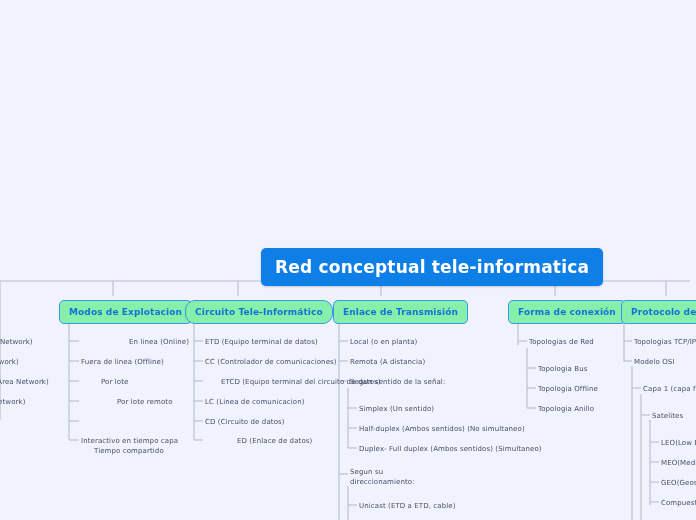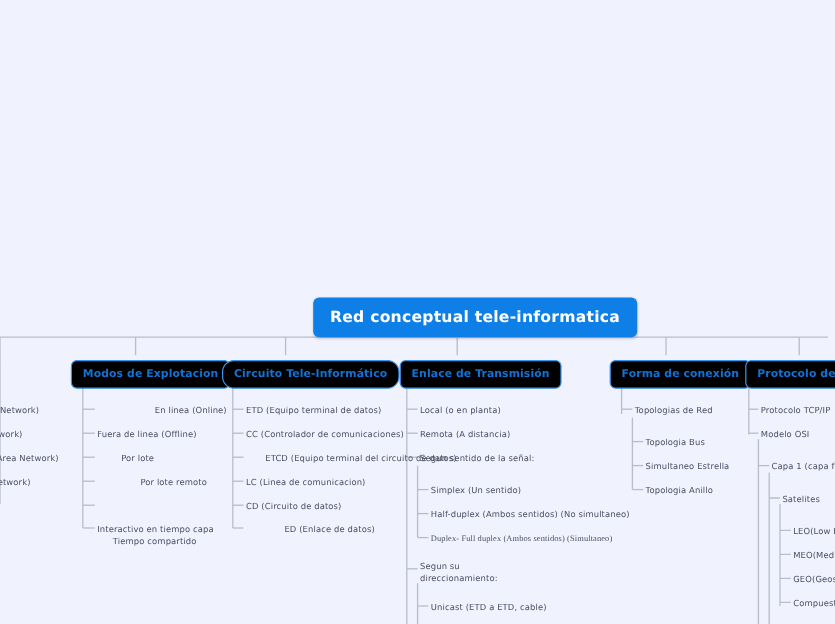--- a/index.html
+++ b/index.html
@@ -32,28 +32,28 @@
   }
   .node {
     position: absolute;
     box-sizing: border-box;
     white-space: nowrap;
   }
   .root-node {
     background: #0f7fe8;
     color: #ffffff;
     font-weight: bold;
-    font-size: 13px;
+    font-size: 17px;
     border-radius: 5px;
     padding: 9px 14px;
     letter-spacing: 0.2px;
     box-shadow: 0 1px 2px rgba(0,0,0,0.18);
   }
   .branch-node {
-    background: #000000;
+    background: #86efac;
     color: #1273d4;
     font-weight: bold;
     font-size: 9px;
     border: 1.4px solid #3b96ef;
     border-radius: 5px;
     padding: 6px 9px;
     letter-spacing: 0.1px;
   }
   .leaf {
     position: absolute;
@@ -187,32 +187,32 @@
   <div class="leaf" style="left:205px; top:397px;">LC (Linea de comunicacion)</div>
   <div class="leaf" style="left:205px; top:417px;">CD (Circuito de datos)</div>
   <div class="leaf" style="left:205px; top:436px;padding-left:32px;">ED (Enlace de datos)</div>
 
   <div class="leaf" style="left:350px; top:337px;">Local (o en planta)</div>
   <div class="leaf" style="left:350px; top:357px;">Remota (A distancia)</div>
   <div class="leaf" style="left:350px; top:377px;">Segun sentido de la señal:</div>
 
   <div class="leaf" style="left:359px; top:404px;">Simplex (Un sentido)</div>
   <div class="leaf" style="left:359px; top:424px;text-align:center;">Half-duplex (Ambos sentidos) (No simultaneo)</div>
-  <div class="leaf" style="left:359px; top:444px;font-family:Liberation Serif, serif;">Duplex- Full duplex (Ambos sentidos) (Simultaneo)</div>
+  <div class="leaf" style="left:359px; top:444px;">Duplex- Full duplex (Ambos sentidos) (Simultaneo)</div>
 
   <div class="leaf wrap" style="left:350px; top:467px;">Segun su direccionamiento:</div>
 
   <div class="leaf" style="left:359px; top:501px;">Unicast (ETD a ETD, cable)</div>
 
   <div class="leaf" style="left:529px; top:337px;">Topologias de Red</div>
   <div class="leaf" style="left:538px; top:364px;">Topologia Bus</div>
-  <div class="leaf" style="left:538px; top:384px;">Simultaneo Estrella</div>
+  <div class="leaf" style="left:538px; top:384px;">Topologia Offline</div>
   <div class="leaf" style="left:538px; top:404px;">Topologia Anillo</div>
 
-  <div class="leaf" style="left:634px; top:337px;">Protocolo TCP/IP</div>
+  <div class="leaf" style="left:634px; top:337px;">Topologias TCP/IP</div>
   <div class="leaf" style="left:634px; top:357px;">Modelo OSI</div>
   <div class="leaf" style="left:643px; top:384px;">Capa 1 (capa física</div>
   <div class="leaf" style="left:652px; top:411px;">Satelites</div>
   <div class="leaf" style="left:661px; top:438px;">LEO(Low Ea</div>
   <div class="leaf" style="left:661px; top:458px;">MEO(Mediu</div>
   <div class="leaf" style="left:661px; top:478px;">GEO(Geosta</div>
   <div class="leaf" style="left:661px; top:498px;">Compuesto</div>
 
 </div>
 

